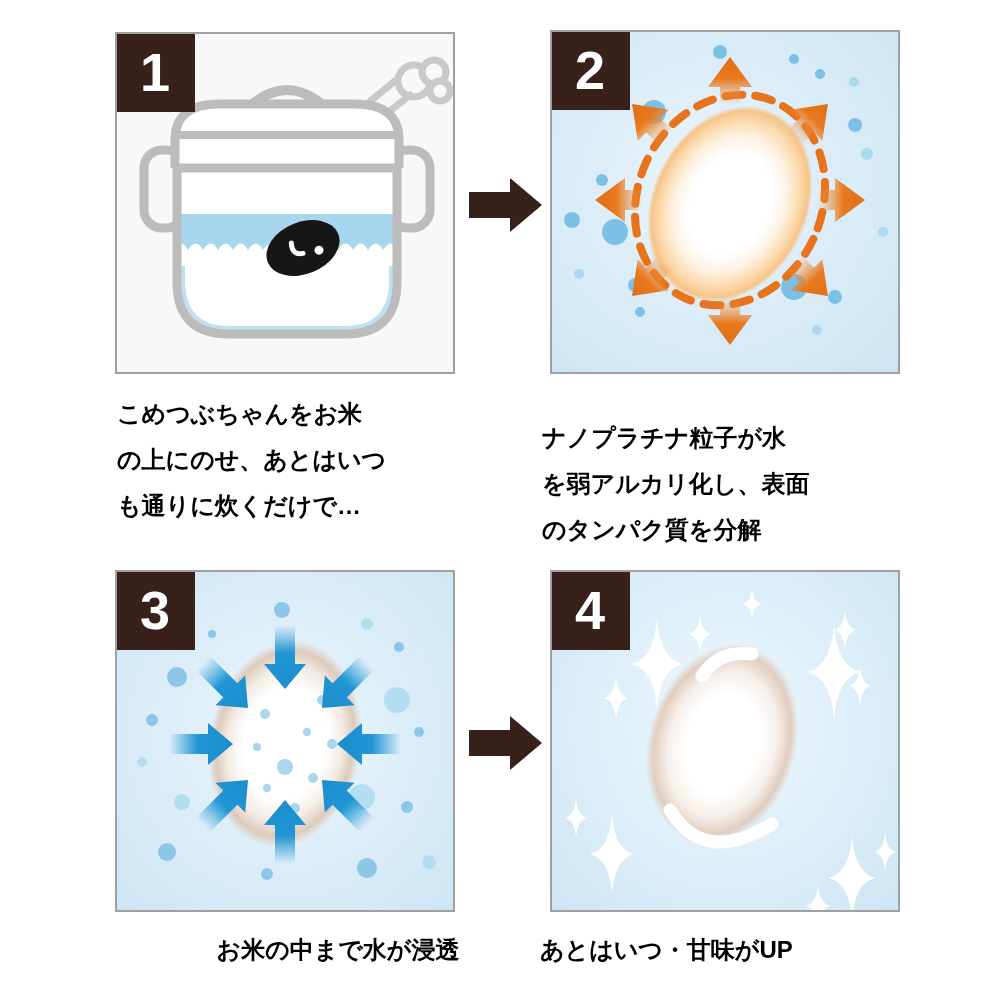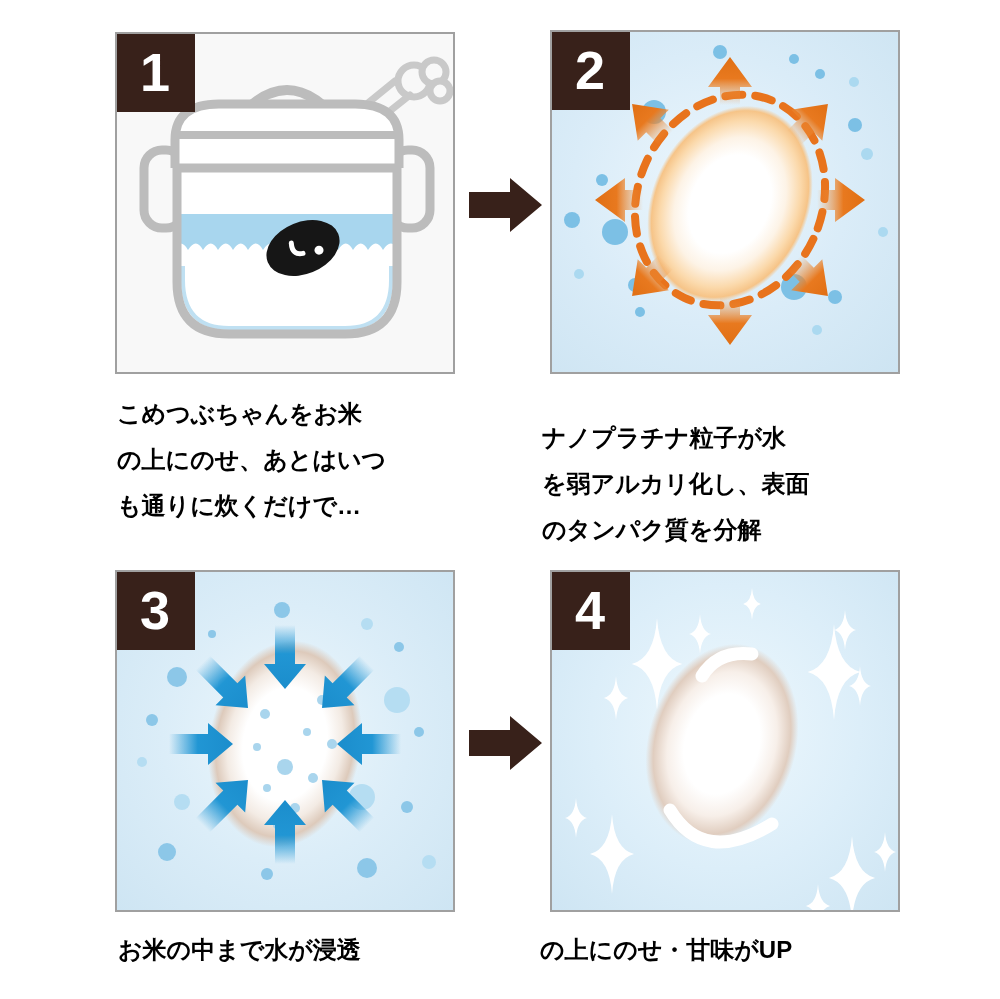--- a/index.html
+++ b/index.html
@@ -23,21 +23,21 @@
     position:absolute;left:-2px;top:-2px;width:80px;height:80px;background:#38211a;
     display:flex;align-items:center;justify-content:center;z-index:5;
   }
   .badge span{color:#ffffff;font-size:54px;font-weight:700;line-height:1;}
   .caption{
     position:absolute;font-weight:700;font-size:24px;line-height:46px;color:#000;
     white-space:pre-line;letter-spacing:0px;
   }
   .c1{left:117px;top:391px;width:440px;}
   .c2{left:542px;top:391px;width:420px;margin-top:24px;}
-  .c3{left:118px;top:927px;width:440px;}
+  .c3{left:118px;top:927px;width:440px;text-align:center;}
   .c4{left:540px;top:927px;width:430px;}
   .flow{position:absolute;width:74px;height:58px;}
   .f1{left:469px;top:176px;}
   .f2{left:469px;top:714px;}
 </style>
 </head>
 <body>
 
 <div class="canvas">
 
@@ -272,15 +272,15 @@
         <use href="#sp" transform="translate(333,280) scale(0.5)"></use>
         <use href="#sp" transform="translate(266,334) scale(0.55)"></use>
       </g>
     </svg>
     <div class="badge">
       <span>4</span>
     </div>
   </section>
 
   <div class="caption c3">お米の中まで水が浸透</div>
-  <div class="caption c4">の上にのせ・甘味がUP</div>
+  <div class="caption c4">あとはいつ・甘味がUP</div>
 
 </div>
 
 </body></html>

